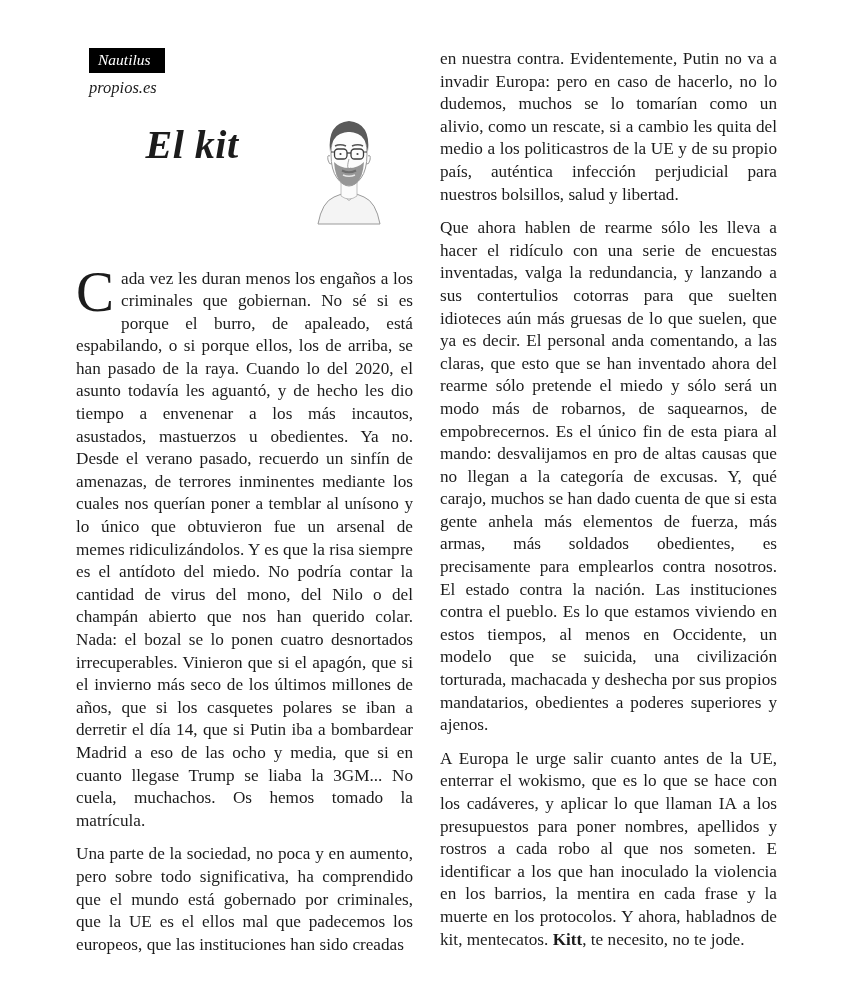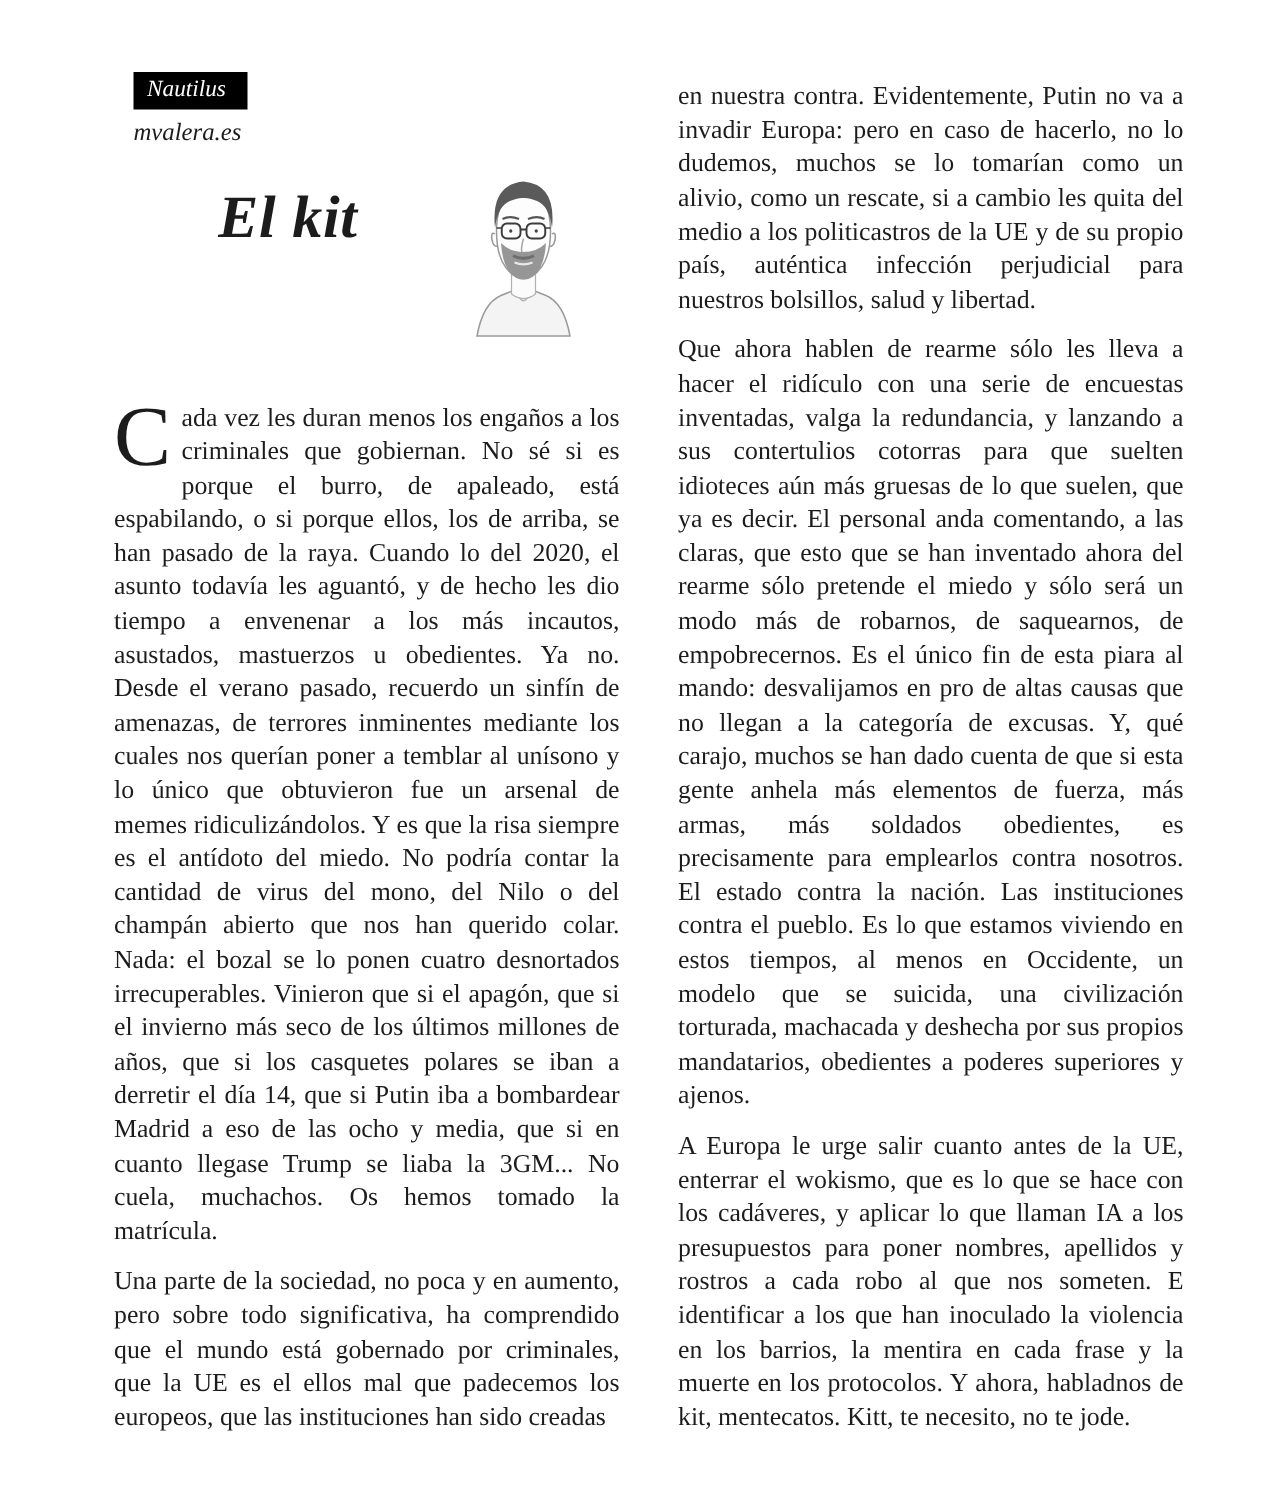--- a/index.html
+++ b/index.html
@@ -7,22 +7,21 @@
   body {
     width: 842px;
     height: 1000px;
     overflow: hidden;
     font-family: "Liberation Serif", serif;
     color: #1c1c1c;
   }
   .page {
     display: flex;
     padding: 48px 66px 30px 76px;
-    gap: 39px;
-    align-items: flex-end;
+    gap: 27px;
   }
   .col { width: 337px; flex: 0 0 337px; }
 
   
   .header { margin-bottom: 42px; }
   .badge {
     display: inline-block;
     background: #000000;
     color: #ffffff;
     font-style: italic;
@@ -55,32 +54,32 @@
     text-align: justify;
     margin-bottom: 11px;
   }
   .para:last-child { margin-bottom: 0; }
   .dropcap {
     float: left;
     font-size: 57px;
     line-height: 44px;
     padding: 2px 7px 0 0;
   }
-  strong { font-weight: normal; }
+  strong { font-weight: bold; }
 </style>
 </head>
 <body>
 
 <div class="page">
 
   <div class="col col-left">
 
     <div class="header">
       <span class="badge">Nautilus</span>
-      <div class="site">mvalera.es</div>
+      <div class="site">propios.es</div>
 
       <div class="title-row">
         <div class="title-block">
           <h1 class="article-title">El kit</h1>
         </div>
 
         <div class="portrait">
           <svg viewBox="0 0 70 118" width="70" height="118" aria-hidden="true">
 
             <path d="M4 116 Q8 94 20 89 L30 85 Q35 88 40 85 L50 89 Q62 94 66 116 Z" fill="#f4f4f4" stroke="#9a9a9a" stroke-width="1"></path>

